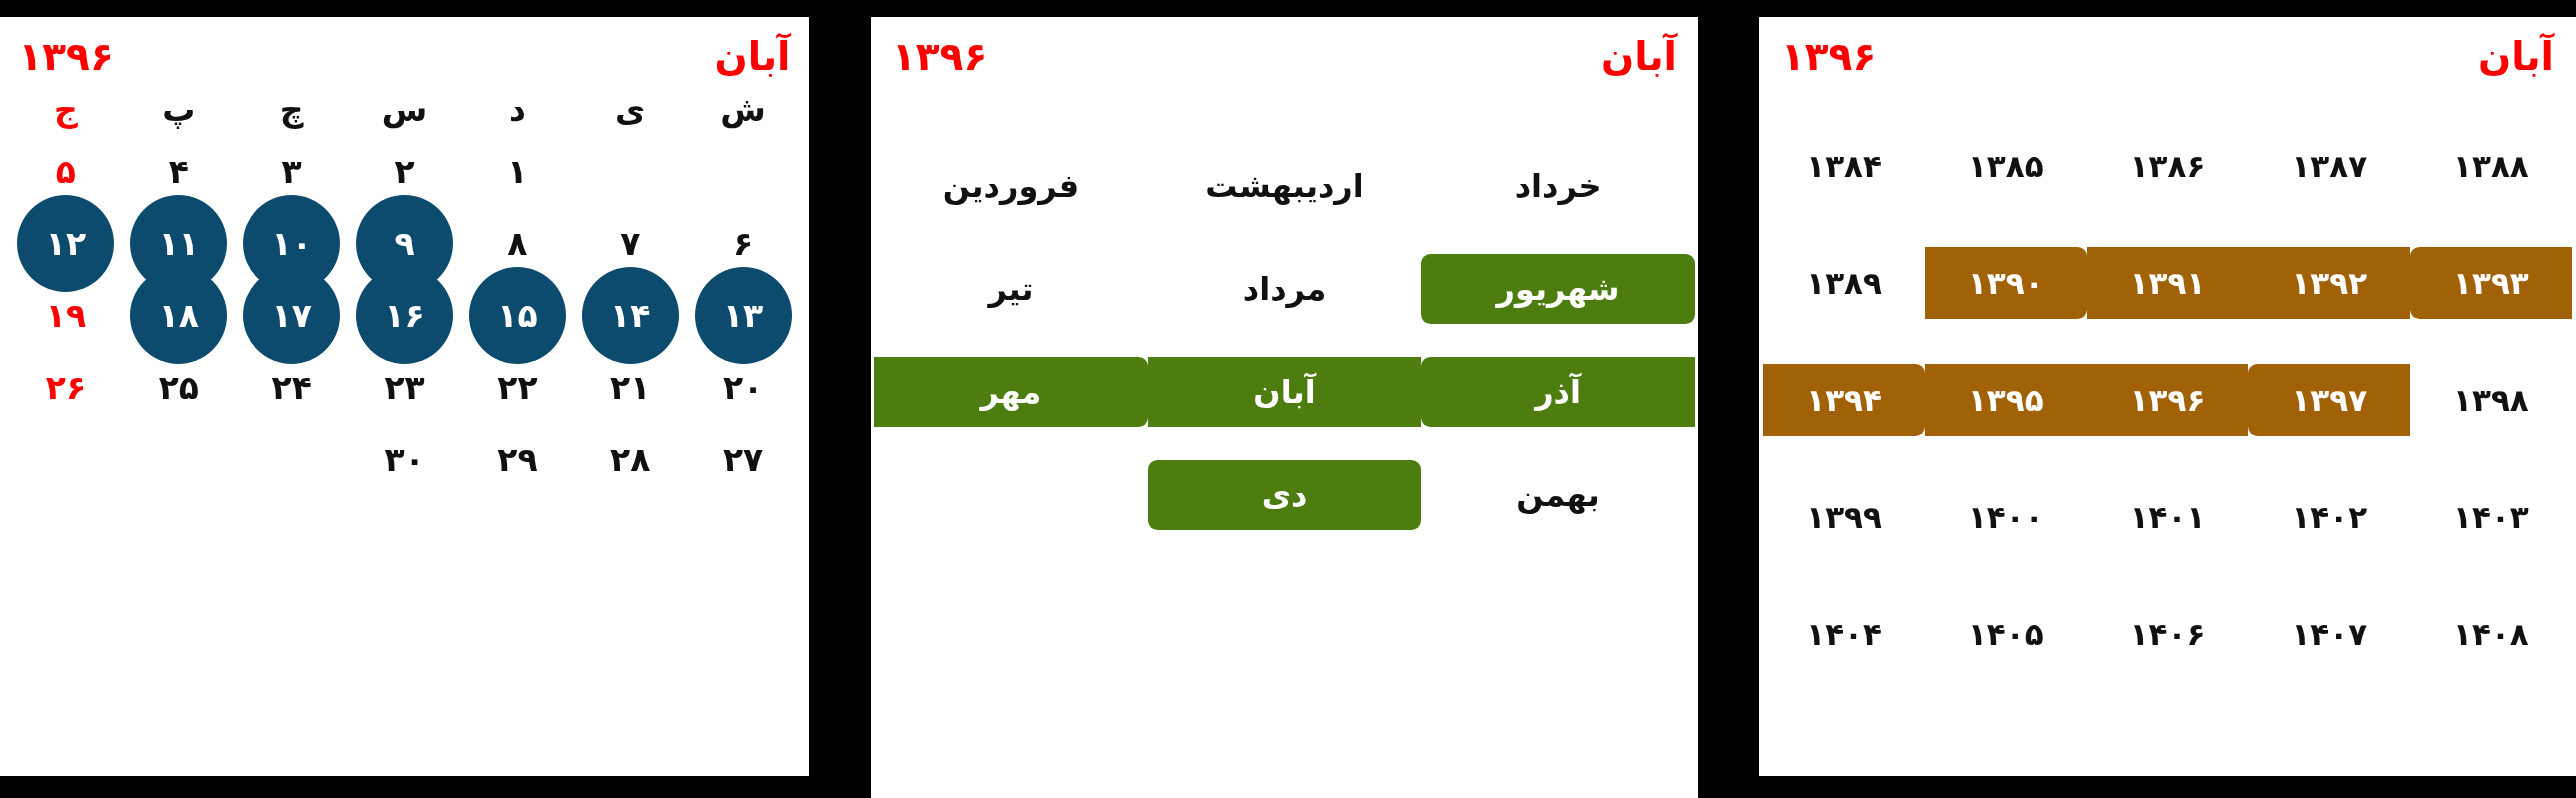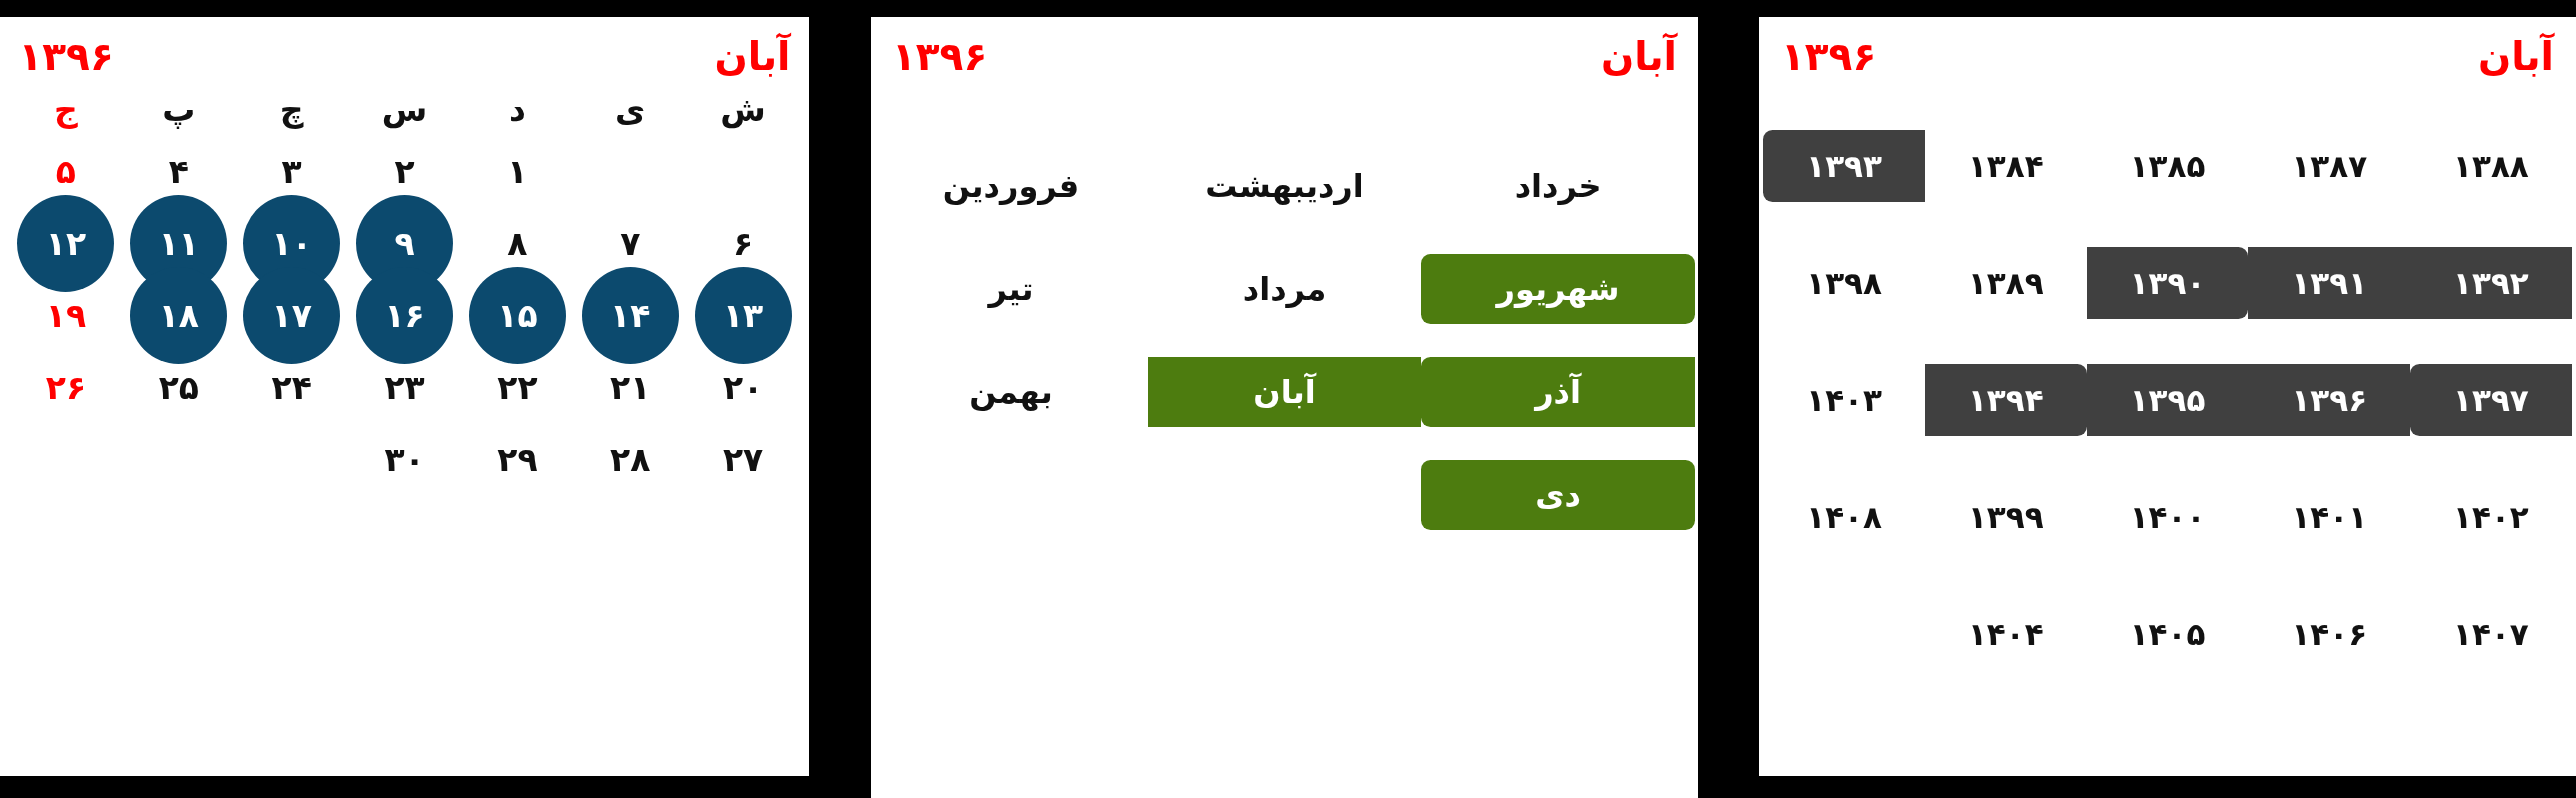--- a/index.html
+++ b/index.html
@@ -122,21 +122,21 @@
     display:flex;align-items:center;justify-content:center;
     position:relative;
   }
   .year-chip{
     width:100%;height:72px;
     display:flex;align-items:center;justify-content:center;
     font-size:31px;font-weight:bold;color:#111111;
     line-height:1;
     box-sizing:border-box;
   }
-  .year-chip.sel{ background:#404040;color:#ffffff;border-radius:9.5px; }
+  .year-chip.sel{ background:#a16207;color:#ffffff;border-radius:9.5px; }
   .year-chip.sel.jl{ border-top-left-radius:0;border-bottom-left-radius:0; }
   .year-chip.sel.jr{ border-top-right-radius:0;border-bottom-right-radius:0; }
 </style>
 </head>
 <body>
 
 <div class="panel" id="panel-day">
   <div class="cal-header">
     <span class="hdr-month">آبان</span>
     <span class="hdr-year">۱۳۹۶</span>
@@ -283,20 +283,23 @@
       <div class="month-cell">
         <div class="month-chip">تیر</div>
       </div>
       <div class="month-cell">
         <div class="month-chip sel jr">آذر</div>
       </div>
       <div class="month-cell">
         <div class="month-chip sel jl jr">آبان</div>
       </div>
       <div class="month-cell">
+        <div class="month-chip sel jl">مهر</div>
+      </div>
+      <div class="month-cell">
         <div class="month-chip">بهمن</div>
       </div>
       <div class="month-cell">
         <div class="month-chip sel">دی</div>
       </div>
     </div>
 </div>
 
 <div class="panel" id="panel-year">
   <div class="cal-header">
@@ -304,20 +307,23 @@
     <span class="hdr-year">۱۳۹۶</span>
   </div>
   <div class="year-grid" id="year-grid">
       <div class="year-cell">
         <div class="year-chip">۱۳۸۸</div>
       </div>
       <div class="year-cell">
         <div class="year-chip">۱۳۸۷</div>
       </div>
       <div class="year-cell">
+        <div class="year-chip">۱۳۸۶</div>
+      </div>
+      <div class="year-cell">
         <div class="year-chip">۱۳۸۵</div>
       </div>
       <div class="year-cell">
         <div class="year-chip">۱۳۸۴</div>
       </div>
       <div class="year-cell">
         <div class="year-chip sel jr">۱۳۹۳</div>
       </div>
       <div class="year-cell">
         <div class="year-chip sel jl jr">۱۳۹۲</div>

